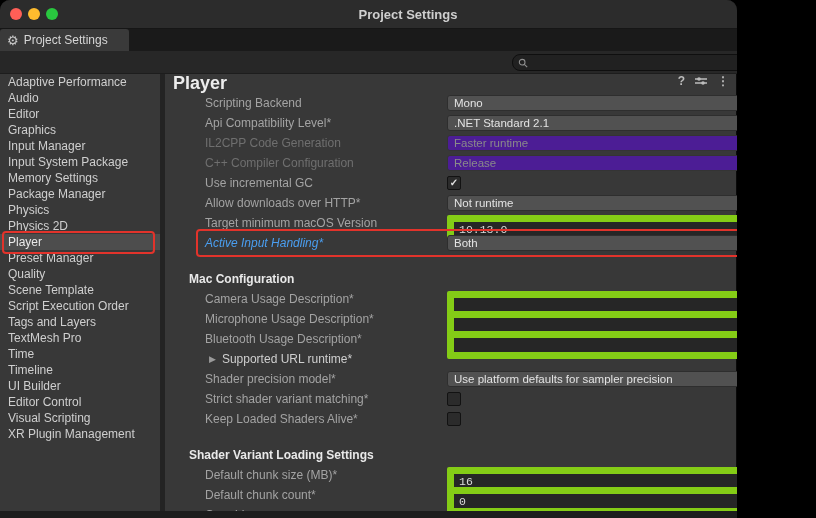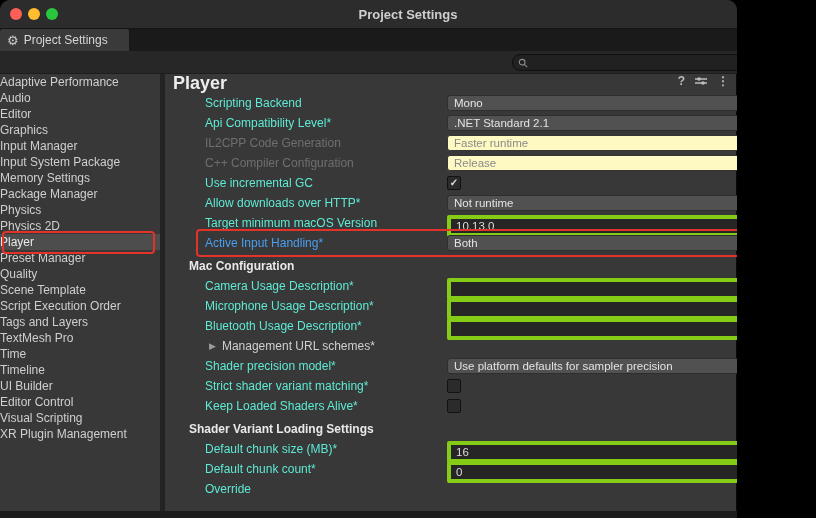--- a/index.html
+++ b/index.html
@@ -37,52 +37,52 @@
   .toolbar { position:absolute; left:0; top:51px; width:816px; height:22px; background:#272727;
     border-bottom:1px solid #1d1d1d; }
   .searchbox { position:absolute; left:512px; right:5px; top:3px; height:15px;
     background:#212121; border:1px solid #0f0f0f; border-radius:8px;
     display:flex; align-items:center; padding-left:5px; }
   .searchbox input { background:transparent; border:none; outline:none; color:#ddd;
     font-size:11px; width:90%; font-family:"Liberation Sans", sans-serif; }
 
   
   .sidebar { position:absolute; left:0; top:74px; width:160px; height:437px; background:#383838; overflow:hidden; }
-  .si { height:16px; display:flex; align-items:center; 
+  .si { height:16px; display:flex; align-items:center; padding-left:8px;
     color:#cfcfcf; font-size:12px; white-space:nowrap; }
   .si.selected { background:#4d4d4d; color:#eaeaea; }
   .splitter { position:absolute; left:160px; top:74px; width:5px; height:437px; background:#232323; }
 
   
   .main { position:absolute; left:165px; top:73px; width:631px; height:440px; overflow:hidden; }
   .main-header { position:absolute; left:0; top:0; width:100%; height:20px; display:flex; align-items:center; }
   .main-title { margin-left:8px; font-size:18px; font-weight:bold; color:#ededed; }
   .panel-icons { position:absolute; top:75px; right:8px; display:flex; align-items:center; gap:9px; z-index:5; }
   .hicon { color:#bdbdbd; font-size:12px; font-weight:bold; line-height:1; }
   .rows { position:absolute; left:0; top:20px; width:100%; }
   .row { position:relative; height:20px; }
-  .row.section { margin-top:3px; }
+  .row.section { margin-top:16px; }
   .lbl { position:absolute; left:40px; top:0; height:20px; display:flex; align-items:center;
-    color:#5eead4; font-size:12px; white-space:nowrap; }
+    color:#a3a3a3; font-size:12px; white-space:nowrap; }
   .lbl.disabled { color:#6f6f6f; }
-  .lbl.blue { color:#4a9ef0; }
+  .lbl.blue { color:#4a9ef0;font-style:italic; }
   .sec { position:absolute; left:24px; top:0; height:20px; display:flex; align-items:center;
     color:#e9e9e9; font-size:12px; font-weight:bold; }
   .fold { position:absolute; left:44px; top:0; height:20px; display:flex; align-items:center; gap:6px; }
   .fold .tri { color:#9a9a9a; font-size:9px; }
   .fold .flbl { color:#cfcfcf; font-size:12px; }
   .ctrl { position:absolute; left:282px; top:2px; }
   .dd { width:329px; height:14px; background:#515151; border:1px solid #2e2e2e; border-radius:3px;
     display:flex; align-items:center; padding:0 6px; color:#e3e3e3; font-size:11.5px; white-space:nowrap; }
   .dd .arr { margin-left:auto; width:0; height:0;
     border-left:4px solid transparent; border-right:4px solid transparent; border-top:5px solid #c9c9c9; }
-  .dd.disabled { background:#fef9c3; color:#8a8a8a; border-color:#343434; }
+  .dd.disabled { background:#4c1d95; color:#8a8a8a; border-color:#343434; }
   .dd.disabled .arr { border-top-color:#7a7a7a; }
-  .tf { width:329px; height:14px; background:#262626; border:4px solid #84cc16; border-radius:2px;
-    color:#dcdcdc; font-size:11.5px; padding:0 5px; outline:none; font-family:Liberation Sans, sans-serif; }
+  .tf { width:329px; height:14px; background:#262626; border:7px solid #84cc16; border-radius:2px;
+    color:#dcdcdc; font-size:11.5px; padding:0 5px; outline:none; font-family:Liberation Mono, monospace; }
   .cb { width:12px; height:12px; background:#2b2b2b; border:1px solid #121212; border-radius:2px;
     display:flex; align-items:center; justify-content:center; margin-top:1px; }
   .cb .ck { color:#e2e2e2; font-size:10px; font-weight:bold; line-height:1; }
 
   
   .vscroll { position:absolute; left:796px; top:73px; width:20px; height:438px; background:#2b2b2b; }
   .vthumb { position:absolute; left:4px; top:17px; width:10px; height:298px; background:#5a5a5a; border-radius:5px; }
   .scroll-down-tri { position:absolute; left:4px; top:427px; width:0; height:0;
     border-left:6px solid transparent; border-right:6px solid transparent; border-top:7px solid #151515; }
 
@@ -261,21 +261,21 @@
       </div>
 
       <div class="row">
         <span class="lbl">Bluetooth Usage Description*</span>
         <div class="ctrl"><input class="tf" type="text" value="" style=""></div>
       </div>
 
       <div class="row">
         <div class="fold">
           <span class="tri">▶</span>
-          <span class="flbl">Management URL schemes*</span>
+          <span class="flbl">Supported URL runtime*</span>
         </div>
       </div>
 
 
       <div class="row">
         <span class="lbl">Shader precision model*</span>
         <div class="ctrl">
             <div class="dd">
           <span>Use platform defaults for sampler precision</span>
           <span class="arr"></span>

